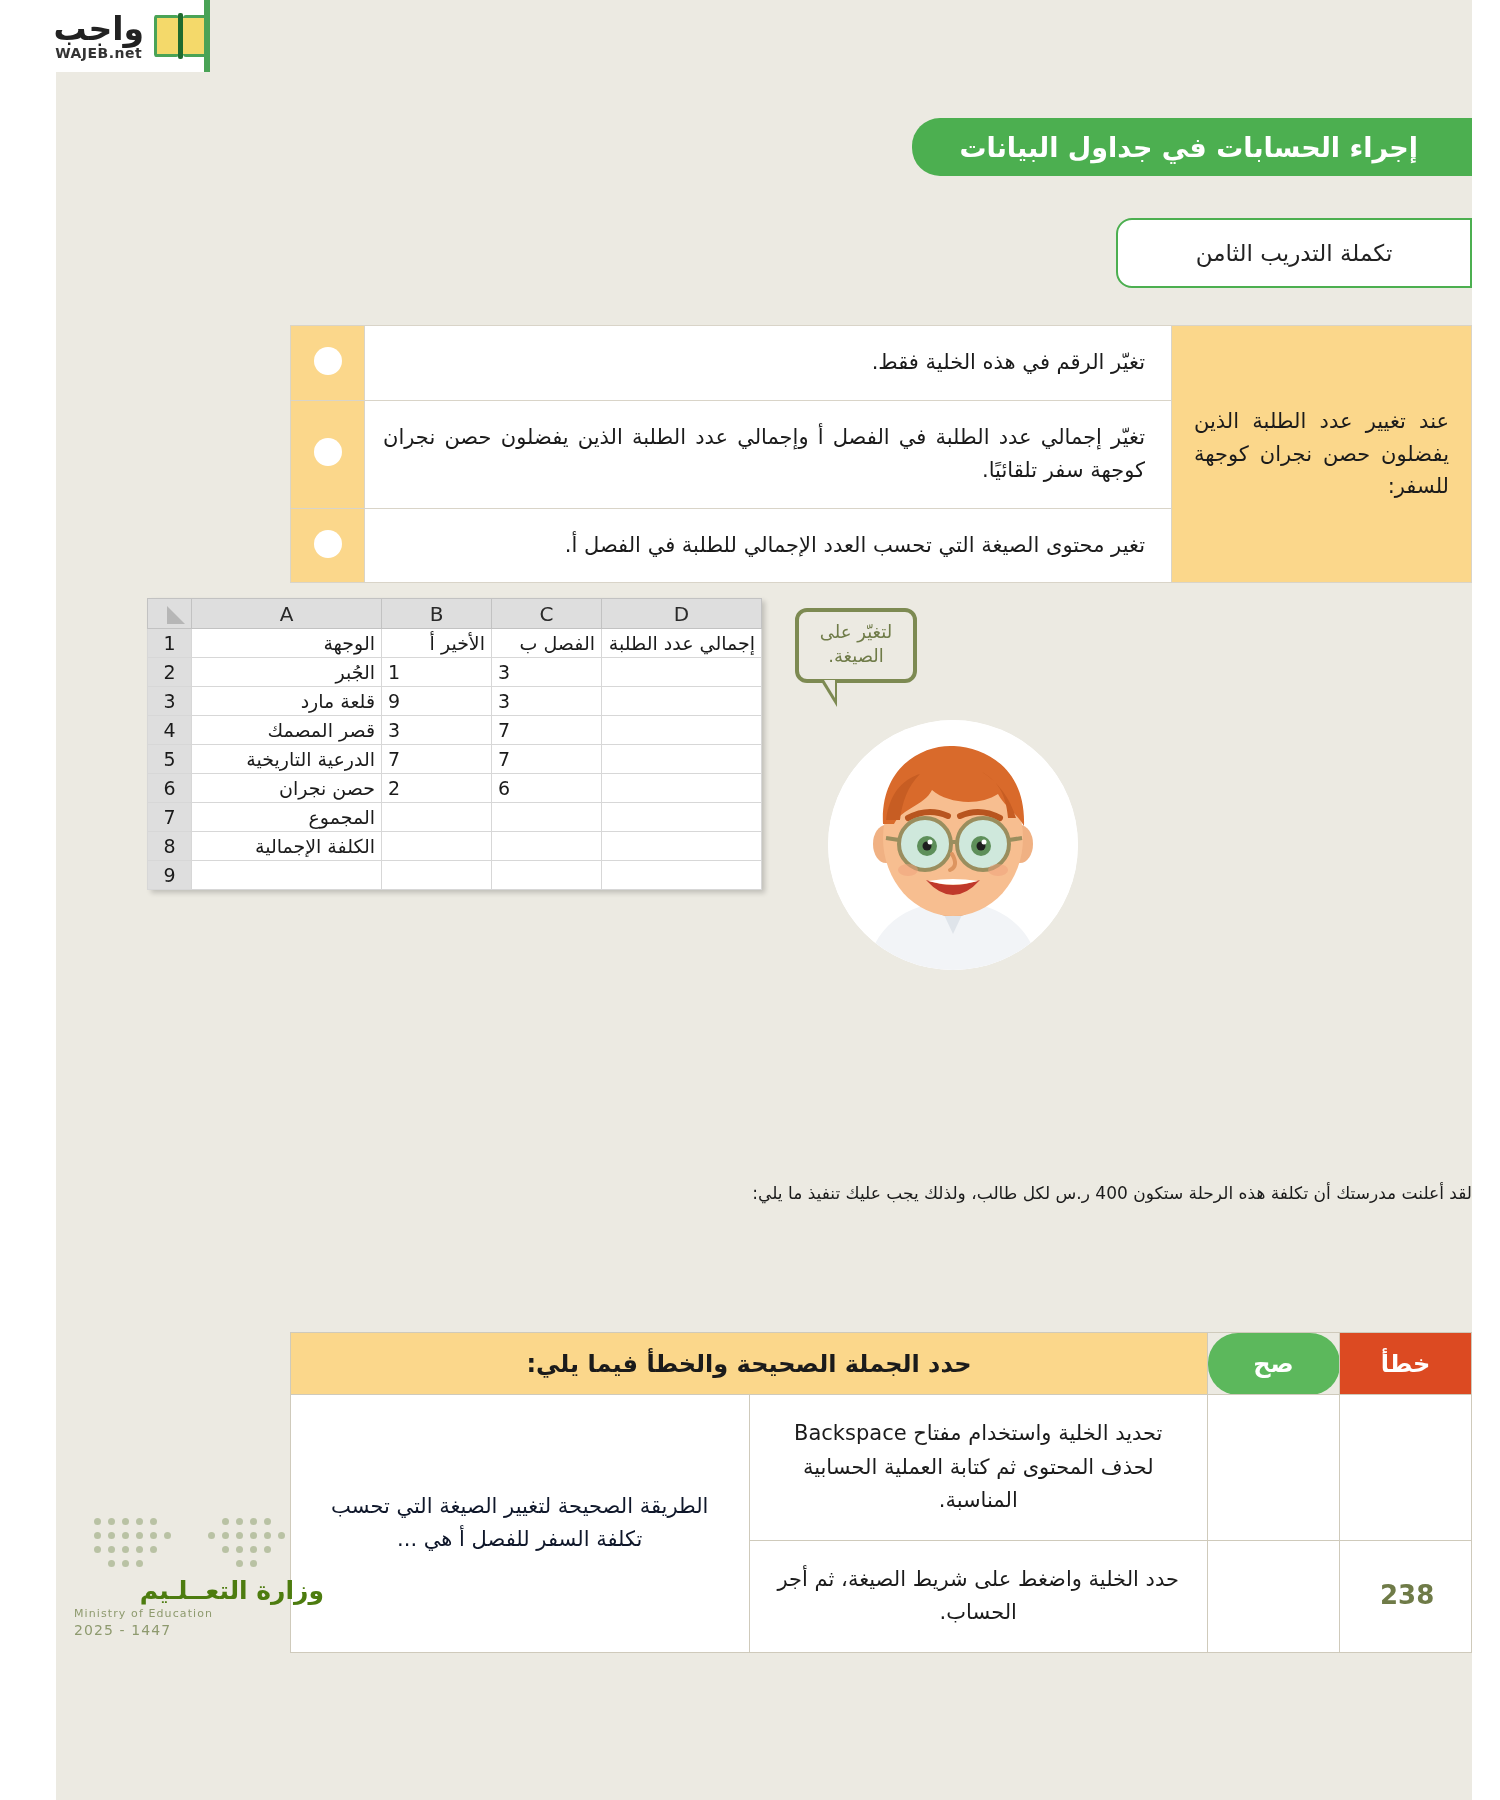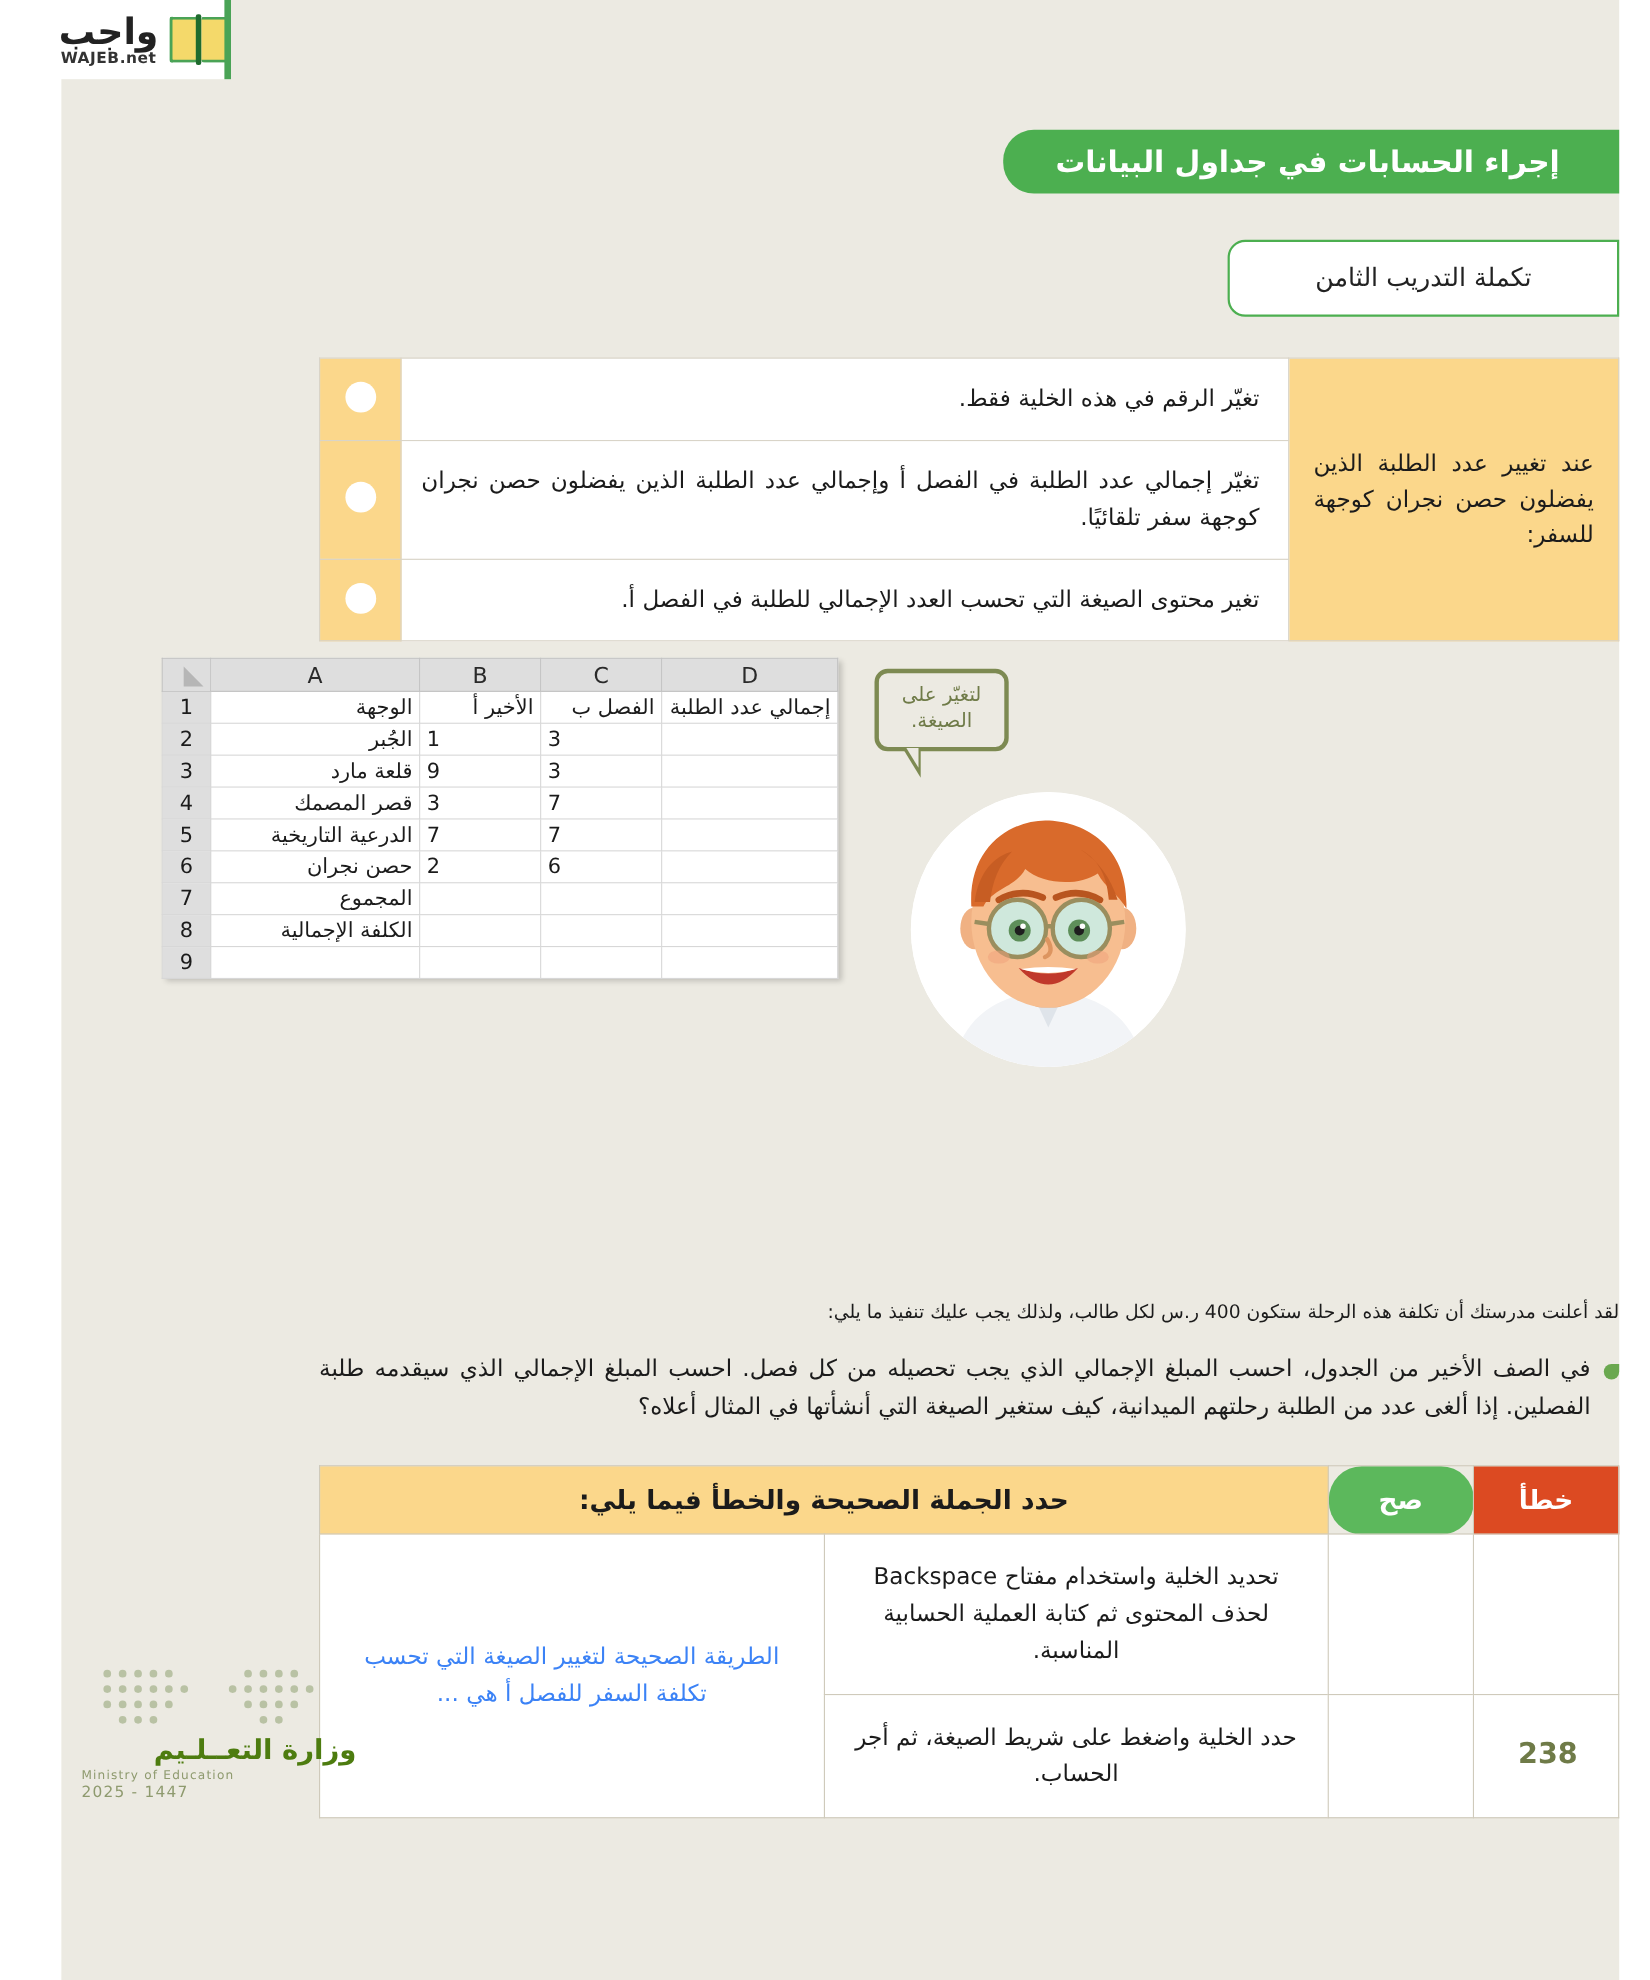--- a/index.html
+++ b/index.html
@@ -393,21 +393,21 @@
     color: #ffffff;
     font-size: 24px;
     font-weight: bold;
     text-align: center;
     height: 62px;
   }
   .tf-stem {
     width: 340px;
     background: #ffffff;
     font-size: 21px;
-    color: #3b82f6;
+    color: #0f172a;
     line-height: 1.6;
     padding: 16px 20px;
     text-align: center;
   }
   .tf-stmt {
     background: #ffffff;
     font-size: 21px;
     color: #1b1b1b;
     line-height: 1.6;
     padding: 22px 26px;
@@ -653,24 +653,20 @@
       <path d="M98 160 q27 30 54 0 q-27 10 -54 0 Z" fill="#c0392b"></path>
       <path d="M100 161 q25 7 50 0 q-25 -4 -50 0 Z" fill="#ffffff"></path>
 
       <ellipse cx="80" cy="150" rx="10" ry="6" fill="#f09f7a" opacity="0.5"></ellipse>
       <ellipse cx="170" cy="150" rx="10" ry="6" fill="#f09f7a" opacity="0.5"></ellipse>
     </svg>
   </div>
 
   <div class="para-1">لقد أعلنت مدرستك أن تكلفة هذه الرحلة ستكون 400 ر.س لكل طالب، ولذلك يجب عليك تنفيذ ما يلي:</div>
 
-  <div class="bullet-row">
-    <span class="bullet-mark"></span>
-    <span class="bullet-text">في الصف الأخير من الجدول، احسب المبلغ الإجمالي الذي يجب تحصيله من كل فصل. احسب المبلغ الإجمالي الذي سيقدمه طلبة الفصلين. إذا ألغى عدد من الطلبة رحلتهم الميدانية، كيف ستغير الصيغة التي أنشأتها في المثال أعلاه؟</span>
-  </div>
 
   <table class="tf-table">
     <tbody>
         <tr>
       <th class="tf-head-no">خطأ</th>
       <th class="tf-head-ok">صح</th>
       <th class="tf-head-q" colspan="2">حدد الجملة الصحيحة والخطأ فيما يلي:</th>
     </tr>
     <tr>
       <td class="tf-blank"></td>

